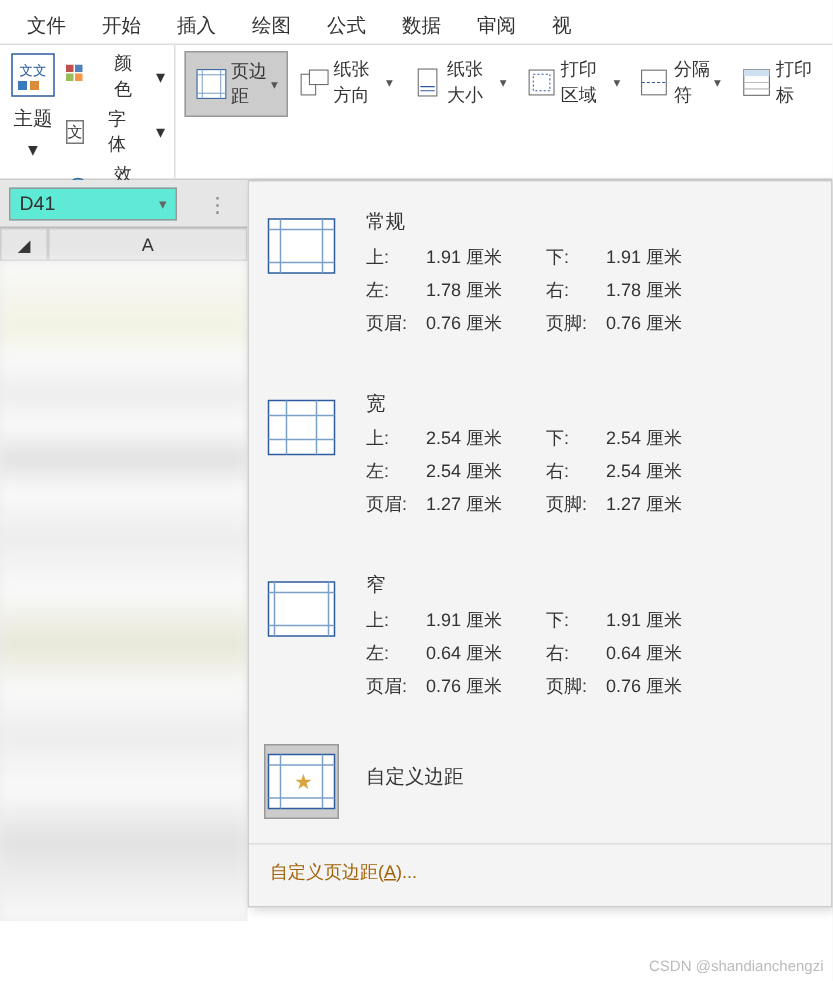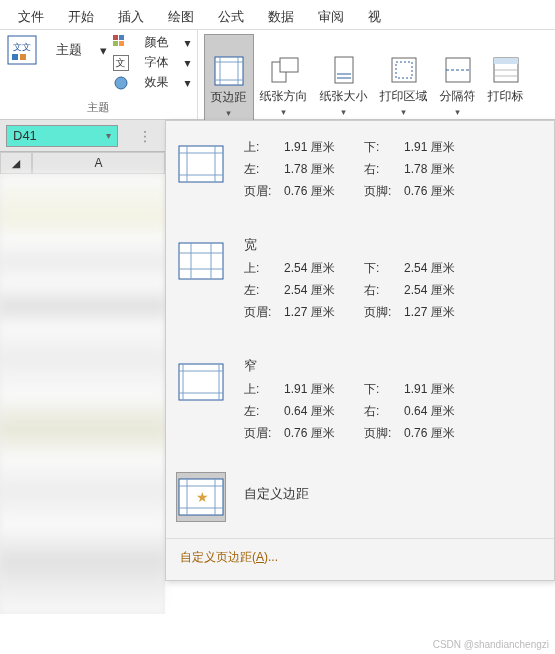--- a/index.html
+++ b/index.html
@@ -8,26 +8,26 @@
 .menubar { display: flex; background: #fff; padding: 4px 0 0 6px; border-bottom: 1px solid #ddd; height: 30px; }
 .menu-item { padding: 4px 12px 6px; cursor: pointer; }
 .menu-item.active { border-bottom: 3px solid #444; font-weight: 500; }
 
 .ribbon { display: flex; background: #fff; height: 90px; border-bottom: 1px solid #ccc; }
 .ribbon-group { display: flex; flex-direction: column; align-items: center; padding: 4px 6px 2px; border-right: 1px solid #ddd; }
 .ribbon-group.no-border { border-right: none; }
 .group-label { font-size: 11px; color: #666; margin-top: auto; padding-bottom: 2px; }
 
 .theme-box { display: flex; align-items: flex-start; gap: 6px; }
-.theme-big { display: flex; flex-direction: row; align-items: center; gap: 18px; cursor: pointer; }
+.theme-big { display: flex; flex-direction: column; align-items: center; gap: 4px; cursor: pointer; }
 .theme-mini { display: flex; flex-direction: column; gap: 3px; }
 .mini-row { display: flex; align-items: center; gap: 16px; font-size: 12px; cursor: pointer; }
 .mini-icon { width: 16px; height: 16px; display: flex; align-items: center; justify-content: center; }
 
-.big-btn { display: flex; flex-direction: column; align-items: center; gap: 2px; padding: 20px 6px; cursor: pointer; font-size: 12px; justify-content: space-between; }
+.big-btn { display: flex; flex-direction: row; align-items: center; gap: 2px; padding: 4px 6px; cursor: pointer; font-size: 12px; justify-content: space-between; }
 .big-btn.selected { background: #ccc; border: 1px solid #999; }
 .big-btn .chev { font-size: 9px; color: #555; }
 
 .icon32 { width: 32px; height: 32px; }
 
 .cell-ref-bar { display: flex; align-items: center; background: #e6e6e6; height: 32px; border-bottom: 1px solid #bbb; width: 165px; }
 .cell-ref { background: #5eead4; border: 1px solid #999; width: 112px; height: 22px; margin-left: 6px; padding: 2px 6px; font-size: 13px; display: flex; align-items: center; justify-content: space-between; }
 .dots { margin-left: 20px; color: #888; font-size: 14px; letter-spacing: 1px; }
 
 .sheet-area { display: flex; }
@@ -189,20 +189,21 @@
     <div class="margin-icon">
       <svg width="46" height="38" viewBox="0 0 46 38">
           <rect x="1" y="1" width="44" height="36" fill="#fff" stroke="#2d5c9e"></rect>
           <line x1="9" y1="1" x2="9" y2="37" stroke="#7aa0c8"></line>
           <line x1="37" y1="1" x2="37" y2="37" stroke="#7aa0c8"></line>
           <line x1="1" y1="8" x2="45" y2="8" stroke="#7aa0c8"></line>
           <line x1="1" y1="30" x2="45" y2="30" stroke="#7aa0c8"></line>
         </svg>
     </div>
     <div class="margin-details">
+      <div class="margin-title">常规</div>
       <div class="margin-grid">
         <span>上:</span>
           <span>1.91 厘米</span>
           <span>下:</span>
           <span>1.91 厘米</span>
         <span>左:</span>
           <span>1.78 厘米</span>
           <span>右:</span>
           <span>1.78 厘米</span>
         <span>页眉:</span>

